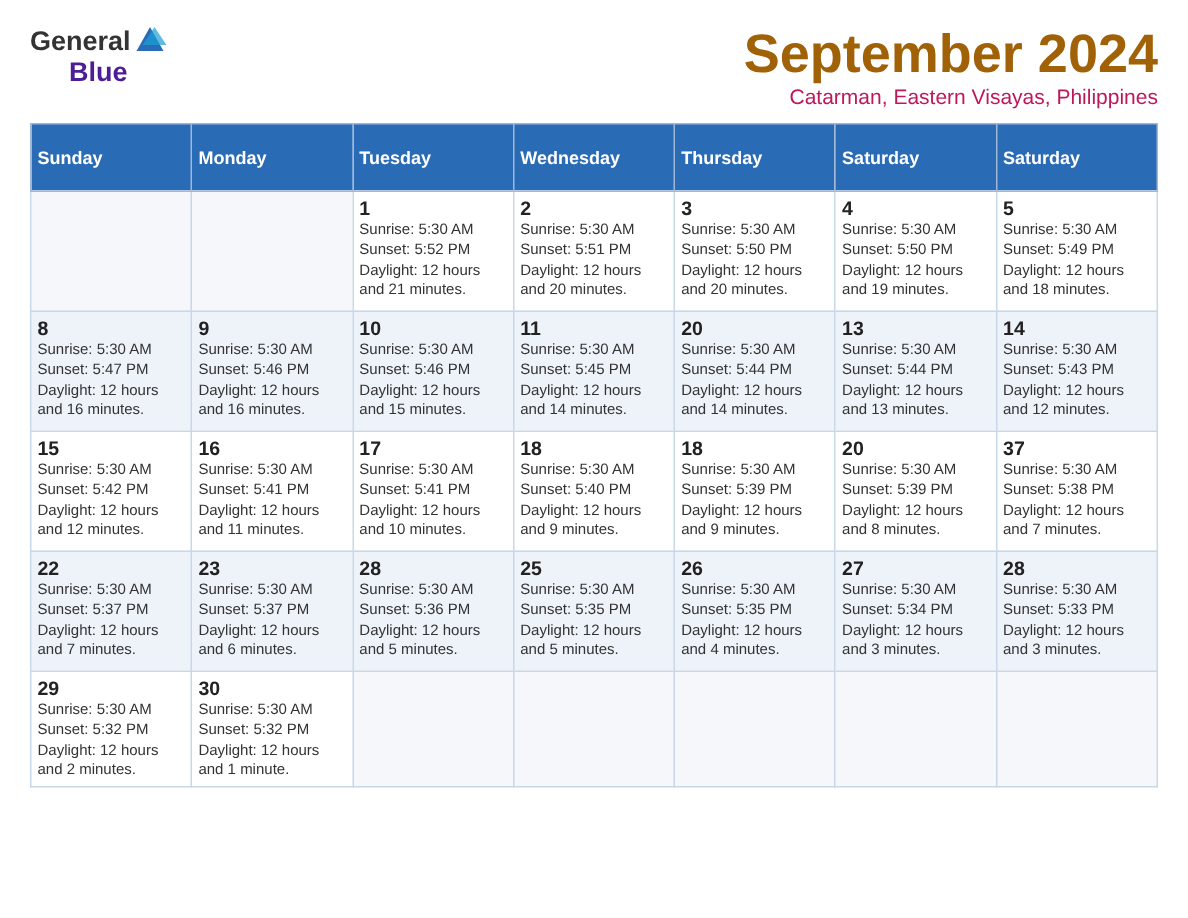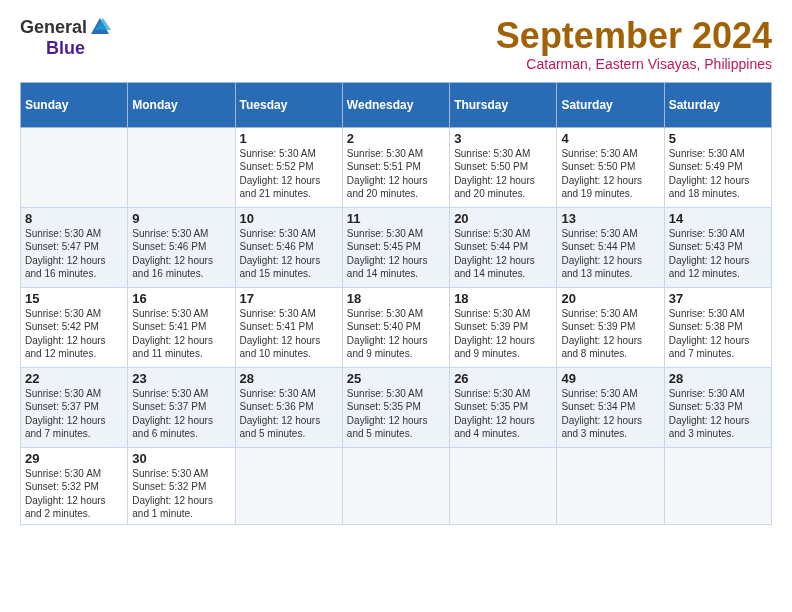--- a/index.html
+++ b/index.html
@@ -186,21 +186,21 @@
           <td><span class="day-num">22</span>
 <span class="cell-text">Sunrise: 5:30 AM<br>Sunset: 5:37 PM<br>Daylight: 12 hours<br>and 7 minutes.</span></td>
           <td><span class="day-num">23</span>
 <span class="cell-text">Sunrise: 5:30 AM<br>Sunset: 5:37 PM<br>Daylight: 12 hours<br>and 6 minutes.</span></td>
           <td><span class="day-num">28</span>
 <span class="cell-text">Sunrise: 5:30 AM<br>Sunset: 5:36 PM<br>Daylight: 12 hours<br>and 5 minutes.</span></td>
           <td><span class="day-num">25</span>
 <span class="cell-text">Sunrise: 5:30 AM<br>Sunset: 5:35 PM<br>Daylight: 12 hours<br>and 5 minutes.</span></td>
           <td><span class="day-num">26</span>
 <span class="cell-text">Sunrise: 5:30 AM<br>Sunset: 5:35 PM<br>Daylight: 12 hours<br>and 4 minutes.</span></td>
-          <td><span class="day-num">49</span>
+          <td><span class="day-num">27</span>
 <span class="cell-text">Sunrise: 5:30 AM<br>Sunset: 5:34 PM<br>Daylight: 12 hours<br>and 3 minutes.</span></td>
           <td><span class="day-num">28</span>
 <span class="cell-text">Sunrise: 5:30 AM<br>Sunset: 5:33 PM<br>Daylight: 12 hours<br>and 3 minutes.</span></td>
         </tr>
         <tr class="row-last">
           <td><span class="day-num">29</span>
 <span class="cell-text">Sunrise: 5:30 AM<br>Sunset: 5:32 PM<br>Daylight: 12 hours<br>and 2 minutes.</span></td>
           <td><span class="day-num">30</span>
 <span class="cell-text">Sunrise: 5:30 AM<br>Sunset: 5:32 PM<br>Daylight: 12 hours<br>and 1 minute.</span></td>
           <td class="empty"></td>

